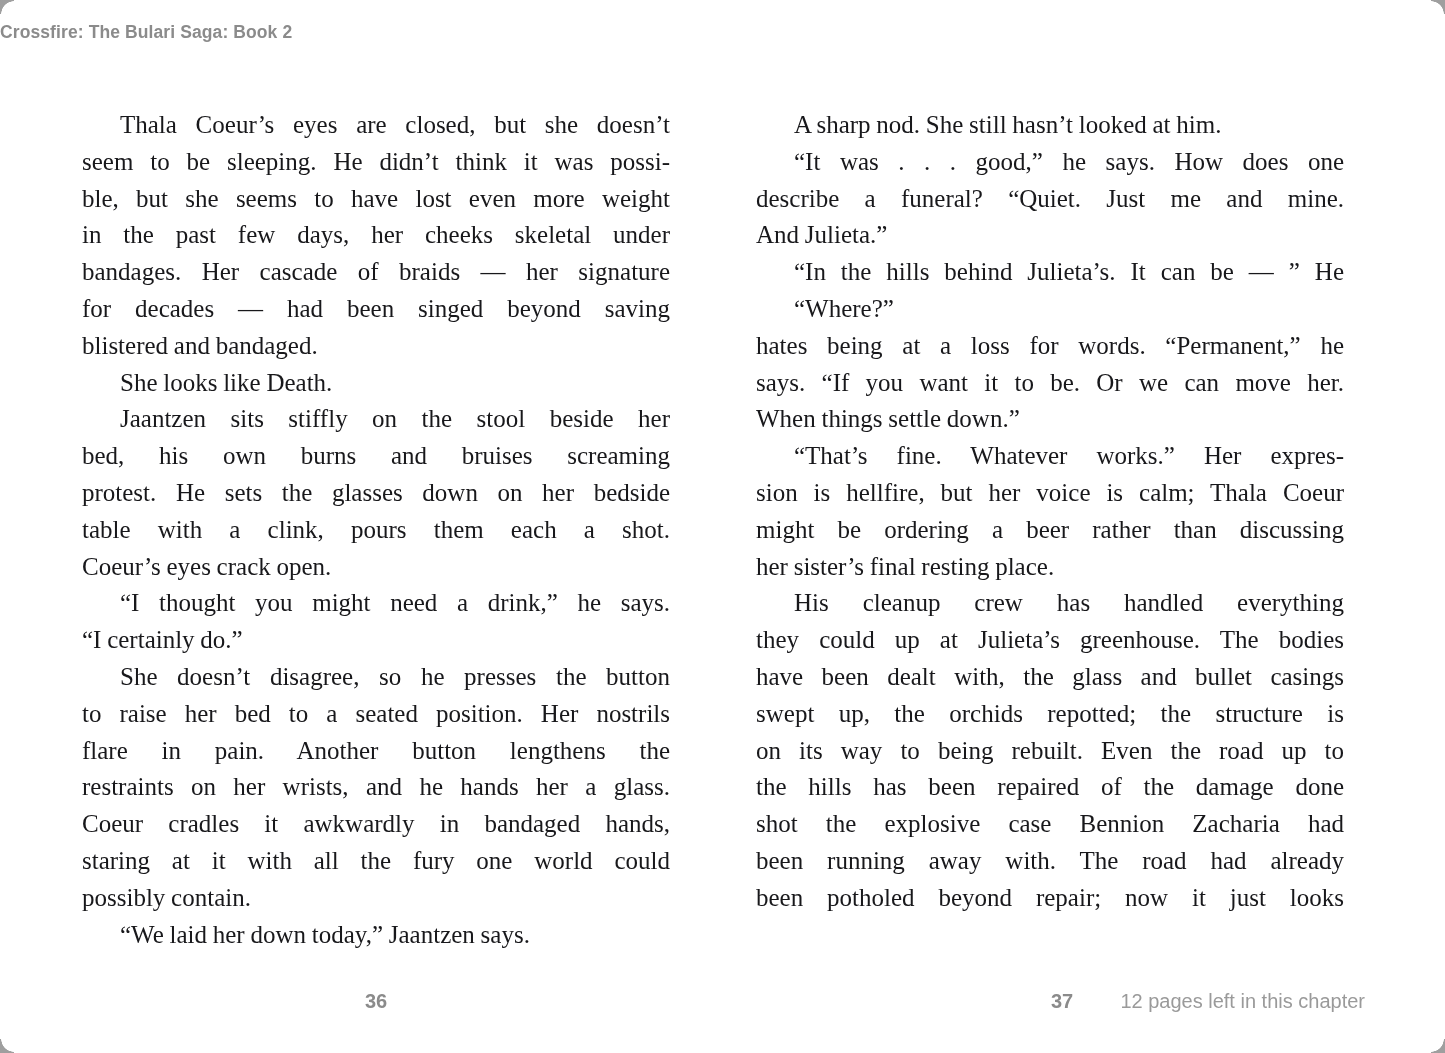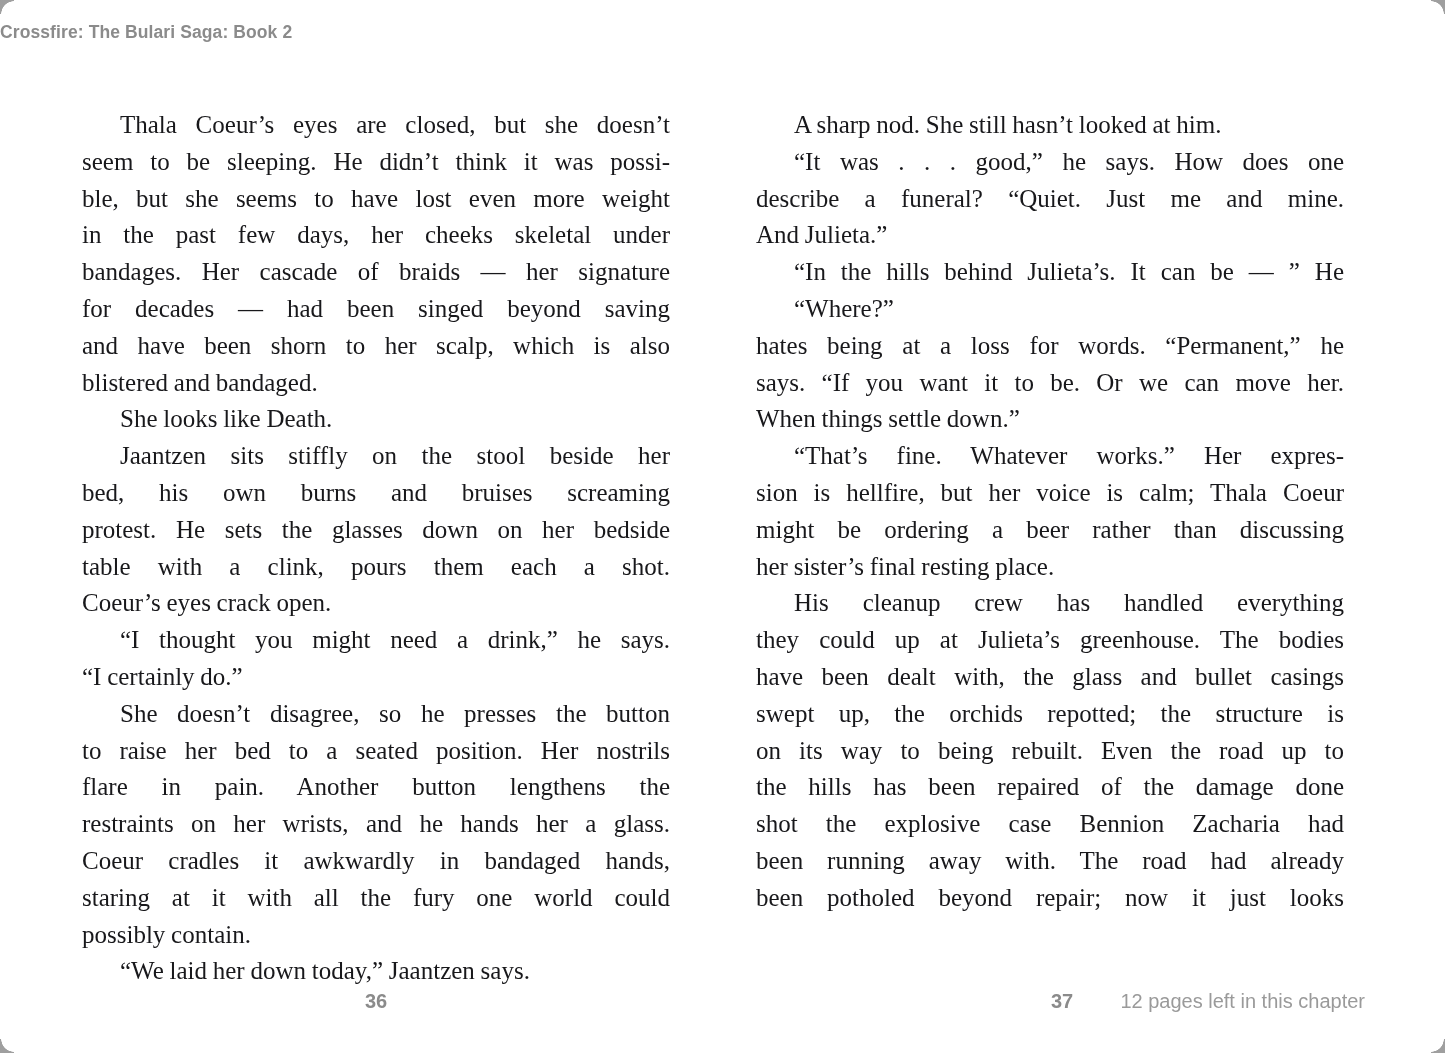--- a/index.html
+++ b/index.html
@@ -73,21 +73,20 @@
 <div class="header">Crossfire: The Bulari Saga: Book 2</div>
 
 <div class="spread">
   <div class="page-col">
       <div class="line first">Thala Coeur’s eyes are closed, but she doesn’t</div>
       <div class="line">seem to be sleeping. He didn’t think it was possi-</div>
       <div class="line">ble, but she seems to have lost even more weight</div>
       <div class="line">in the past few days, her cheeks skeletal under</div>
       <div class="line">bandages. Her cascade of braids — her signature</div>
       <div class="line">for decades — had been singed beyond saving</div>
-      <div class="line">and have been shorn to her scalp, which is also</div>
       <div class="line para-end">blistered and bandaged.</div>
       <div class="line first para-end">She looks like Death.</div>
       <div class="line first">Jaantzen sits stiffly on the stool beside her</div>
       <div class="line">bed, his own burns and bruises screaming</div>
       <div class="line">protest. He sets the glasses down on her bedside</div>
       <div class="line">table with a clink, pours them each a shot.</div>
       <div class="line para-end">Coeur’s eyes crack open.</div>
       <div class="line first">“I thought you might need a drink,” he says.</div>
       <div class="line para-end">“I certainly do.”</div>
       <div class="line first">She doesn’t disagree, so he presses the button</div>

